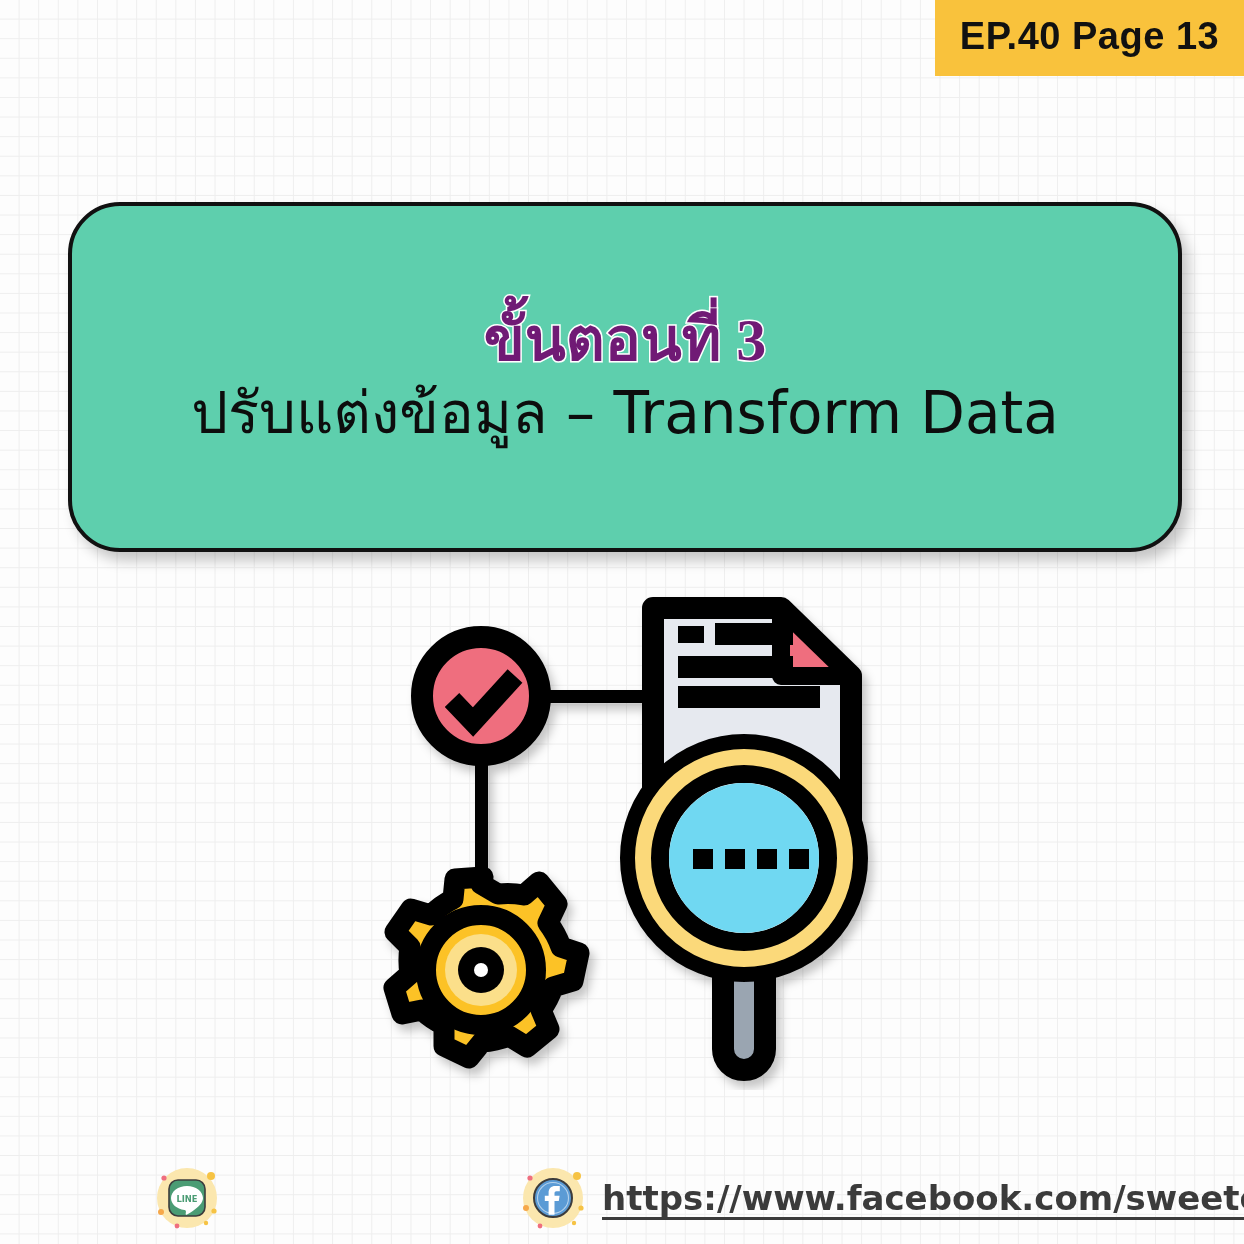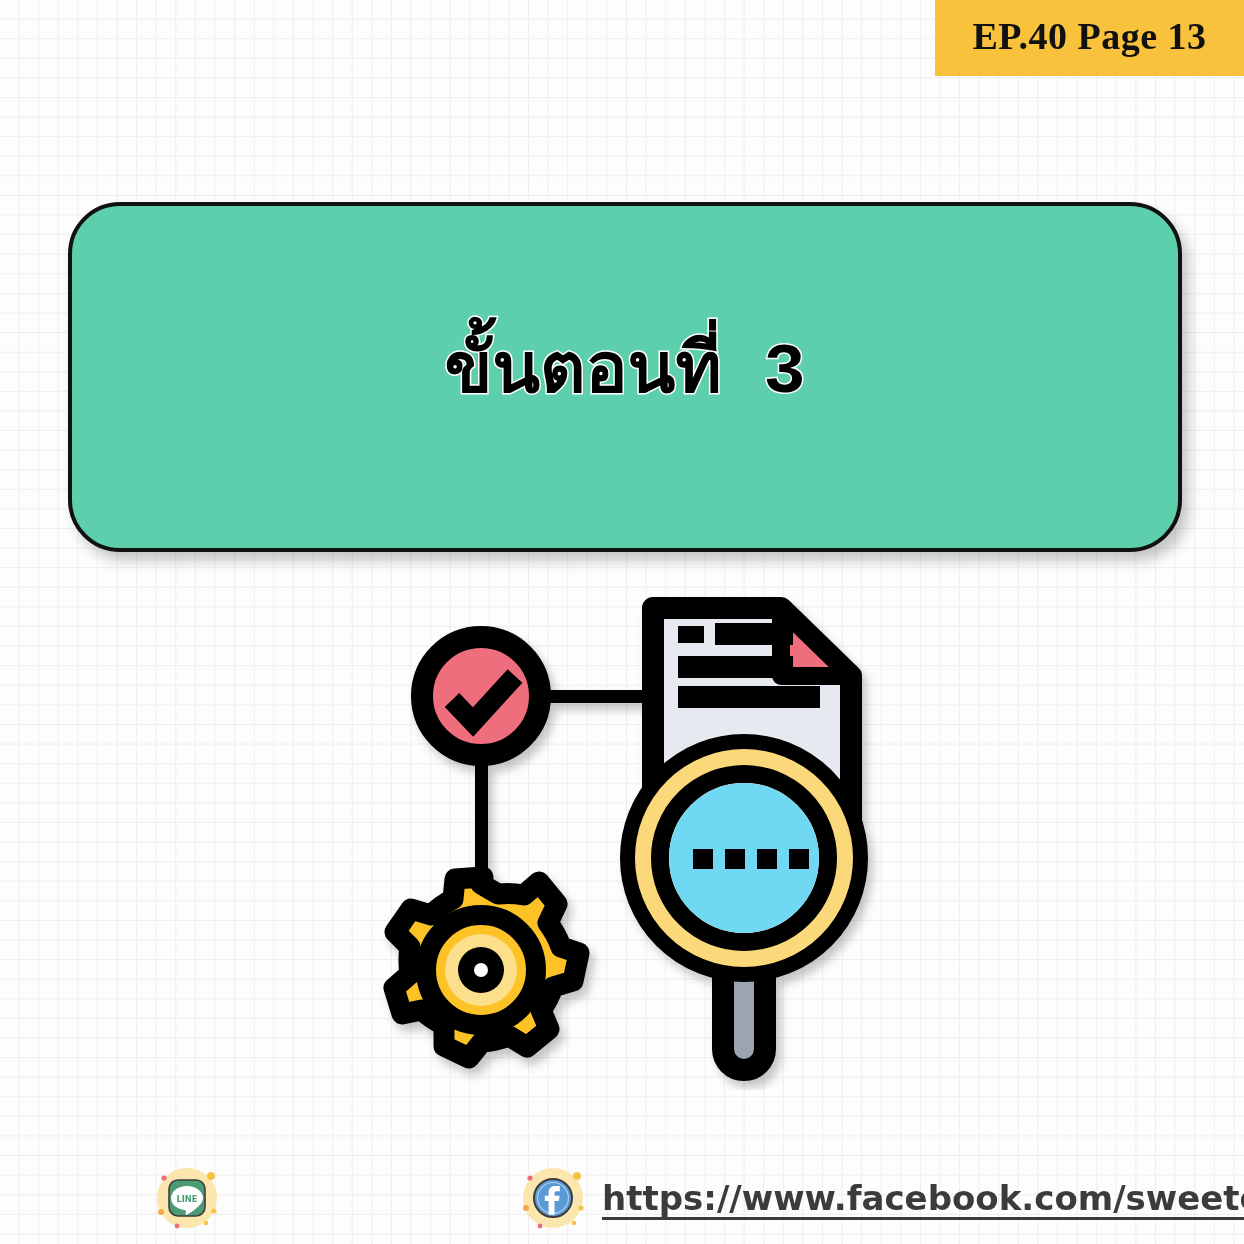--- a/index.html
+++ b/index.html
@@ -35,21 +35,21 @@
     width: 309px;
     height: 76px;
     background: #f9c23c;
     display: flex;
     align-items: center;
     justify-content: center;
     box-sizing: border-box;
     padding-bottom: 4px;
   }
   #ep-badge .label {
-    font-family: Liberation Serif, serif;
+    font-family: Liberation Sans, sans-serif;
     font-size: 38px;
     font-weight: bold;
     color: #111111;
     letter-spacing: 0.5px;
     white-space: nowrap;
   }
 
   
   #title-card {
     position: absolute;
@@ -61,24 +61,24 @@
     border: 4px solid #111111;
     border-radius: 52px;
     box-sizing: border-box;
     box-shadow: 7px 9px 13px rgba(0,0,0,0.22);
     display: flex;
     flex-direction: column;
     align-items: center;
     justify-content: center;
   }
   #title-main {
-    font-family: Liberation Mono, monospace;
-    font-size: 70px;
+    font-family: Liberation Serif, serif;
+    font-size: 60px;
     font-weight: bold;
-    color: #000000;
+    color: #701a75;
     line-height: 1.12;
     text-align: center;
     -webkit-text-stroke: 3px #ffffff;
     paint-order: stroke fill;
     margin: 0 0 6px 0;
     white-space: nowrap;
   }
   #title-sub {
     font-family: "DejaVu Sans", sans-serif;
     font-size: 58px;
@@ -144,20 +144,21 @@
 <body>
 
 <div id="page">
 
   <div id="ep-badge">
     <span class="label">EP.40 Page 13</span>
   </div>
 
   <div id="title-card">
     <div id="title-main">ขั้นตอนที่ 3</div>
+    <div id="title-sub">ปรับแต่งข้อมูล – Transform Data</div>
   </div>
 
   <div id="illustration">
     <svg width="520" height="520" viewBox="0 0 520 520" xmlns="http://www.w3.org/2000/svg">
       <defs>
         <filter id="softshadow" x="-30%" y="-30%" width="170%" height="170%">
           <feDropShadow dx="5" dy="7" stdDeviation="5" flood-color="#000000" flood-opacity="0.22"></feDropShadow>
         </filter>
       </defs>
 

